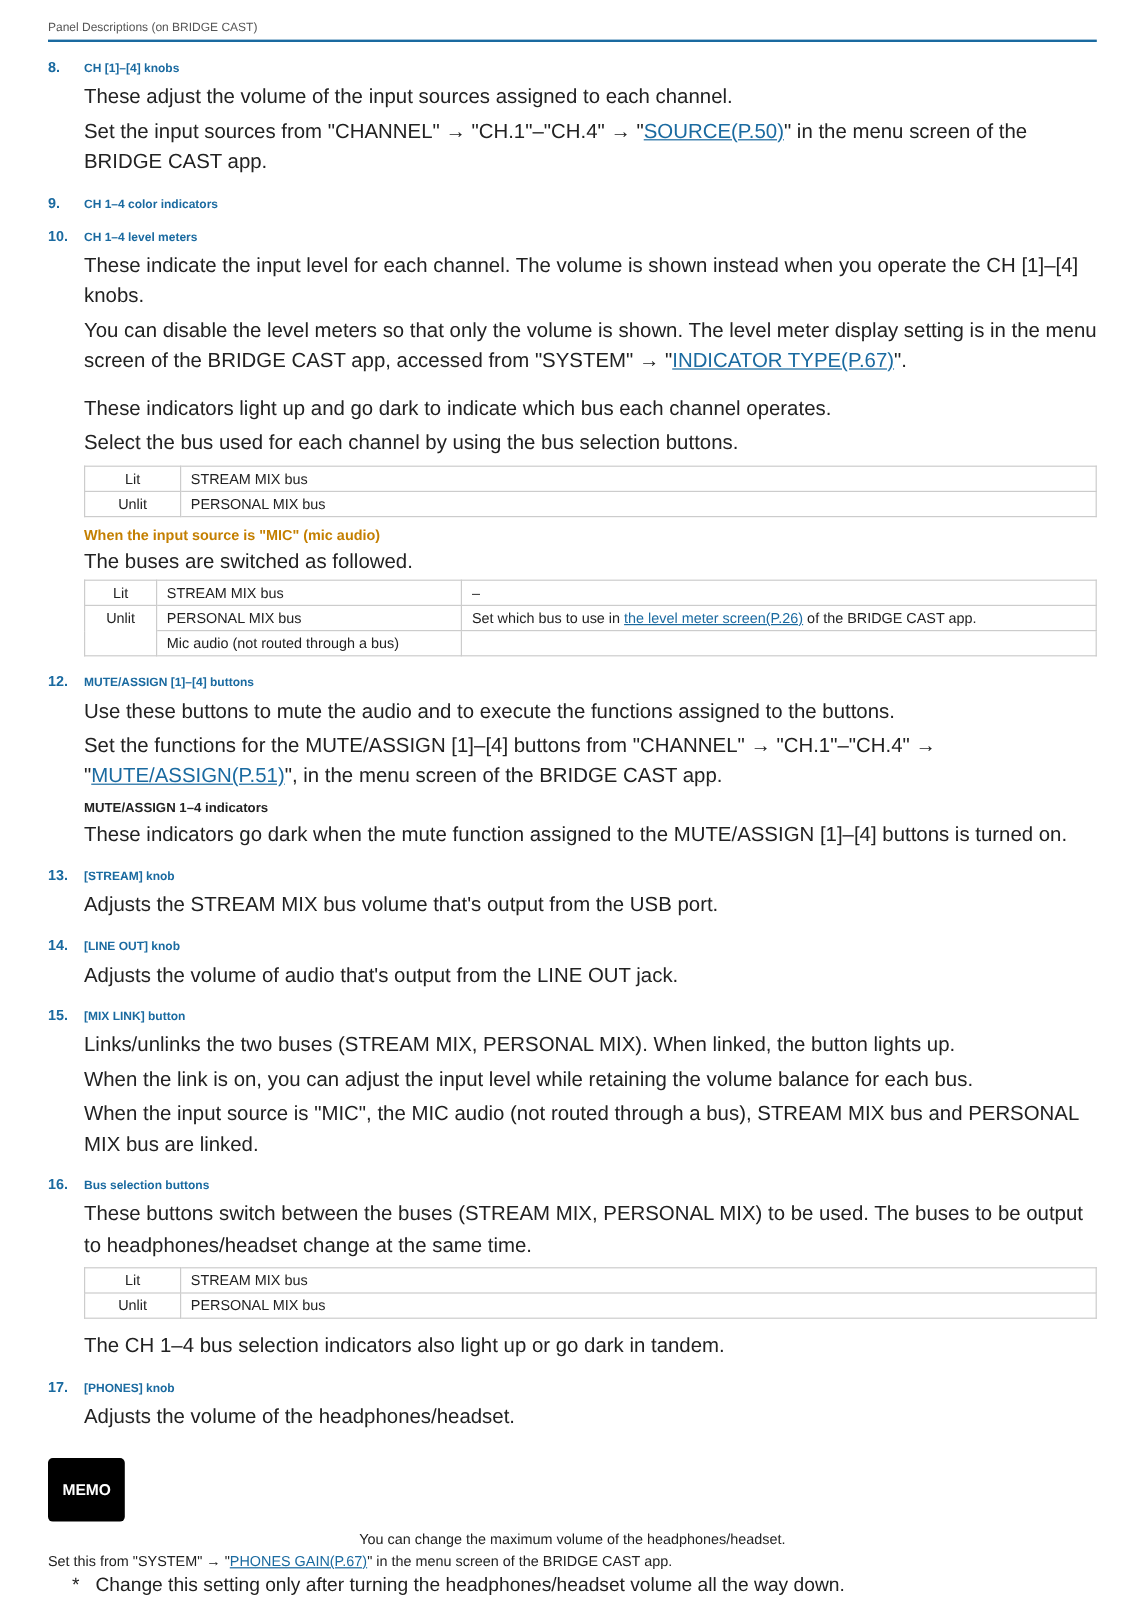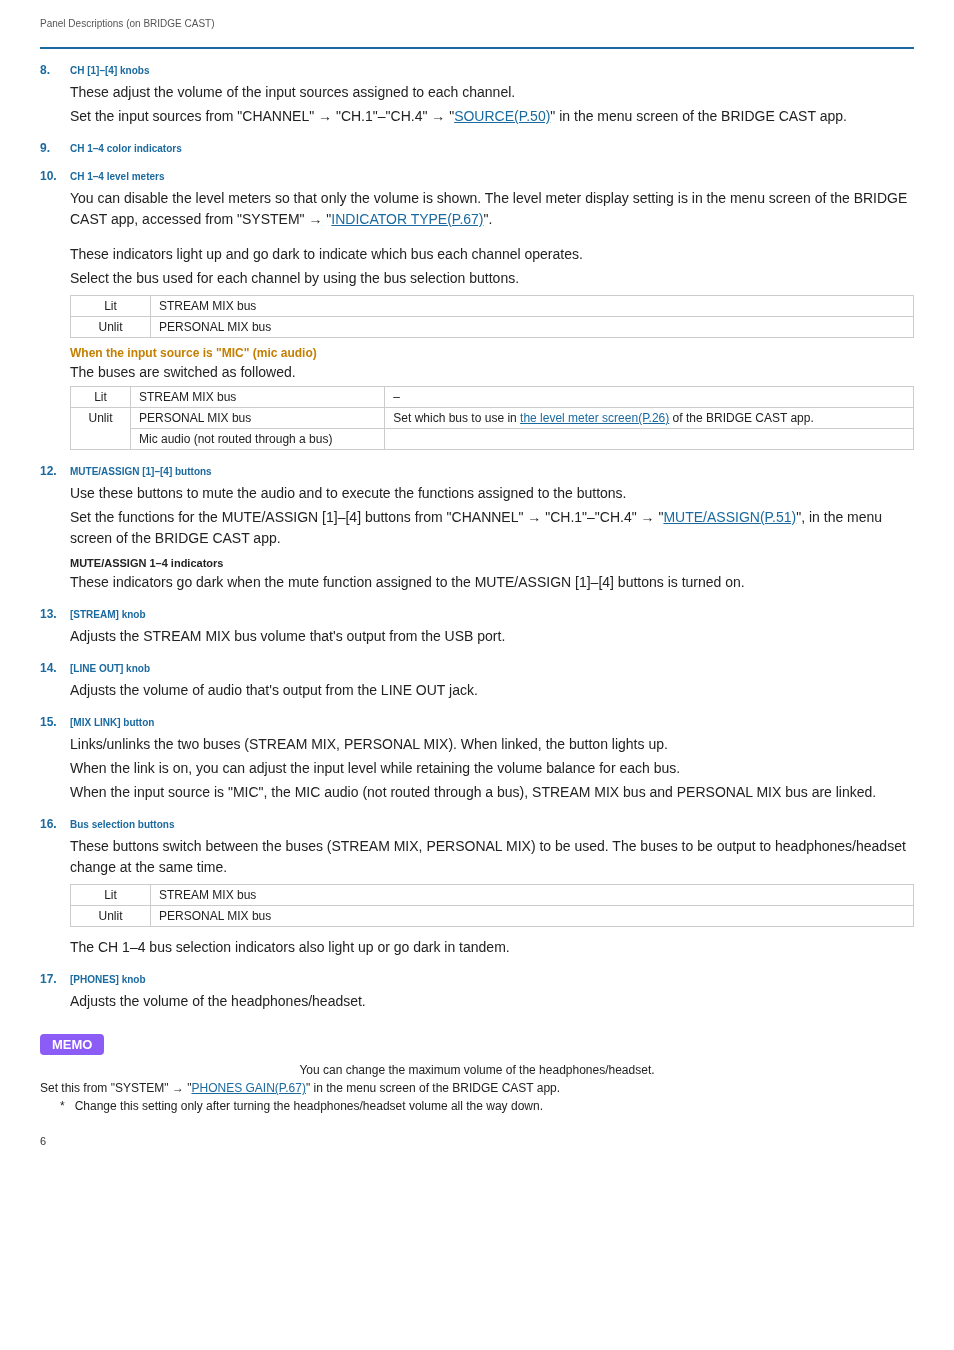--- a/index.html
+++ b/index.html
@@ -12,21 +12,21 @@
       min-height: 1350px;
       padding: 0;
     }
     .page-container {
       padding: 18px 40px 30px 40px;
     }
     .top-bar {
       font-size: 10px;
       color: #555;
       border-bottom: 2px solid #1a6aa0;
-      padding-bottom: 18px;
+      padding-bottom: 4px;
       margin-bottom: 14px;
     }
     .section {
       margin-bottom: 14px;
     }
     .section-header {
       display: flex;
       align-items: baseline;
       margin-bottom: 5px;
     }
@@ -39,21 +39,21 @@
     }
     .section-title {
       font-size: 10px;
       font-weight: bold;
       color: #1a6aa0;
     }
     .section-body {
       margin-left: 30px;
     }
     .section-body p {
-      font-size: 14px;
+      font-size: 17px;
       line-height: 1.5;
       margin-bottom: 3px;
     }
     a {
       color: #1a6aa0;
       text-decoration: underline;
     }
     table.bus-table {
       width: 100%;
       border-collapse: collapse;
@@ -93,31 +93,31 @@
     }
     .subsection-title {
       font-weight: bold;
       font-size: 11px;
       margin-top: 8px;
       margin-bottom: 3px;
     }
     .memo-box {
       display: inline-flex;
       align-items: center;
-      background: #8b5cf6;
+      background: #000000;
       color: #fff;
       font-weight: bold;
       font-size: 13px;
-      padding: 3px 12px;
+      padding: 19px 12px;
       border-radius: 4px;
       margin: 8px 0 6px 0;
     }
     .note-star {
       margin-left: 20px;
-      font-size: 12px;
+      font-size: 16px;
       line-height: 1.5;
     }
     .page-number {
       text-align: left;
       font-size: 11px;
       color: #333;
       margin-top: 20px;
     }
     .indent-note {
       font-size: 11.5px;
@@ -155,20 +155,21 @@
     </div>
   </div>
 
   
   <div class="section">
     <div class="section-header">
       <span class="section-number">10.</span>
       <span class="section-title">CH 1–4 level meters</span>
     </div>
     <div class="section-body">
+      <p>These indicate the input level for each channel. The volume is shown instead when you operate the CH [1]–[4] knobs.</p>
       <p>You can disable the level meters so that only the volume is shown. The level meter display setting is in the menu screen of the BRIDGE CAST app, accessed from "SYSTEM" → "<a href="#">INDICATOR TYPE(P.67)</a>".</p>
     </div>
   </div>
 
   
   <div class="section">
     <div class="section-body">
       <p>These indicators light up and go dark to indicate which bus each channel operates.</p>
       <p>Select the bus used for each channel by using the bus selection buttons.</p>
       <table class="bus-table">

